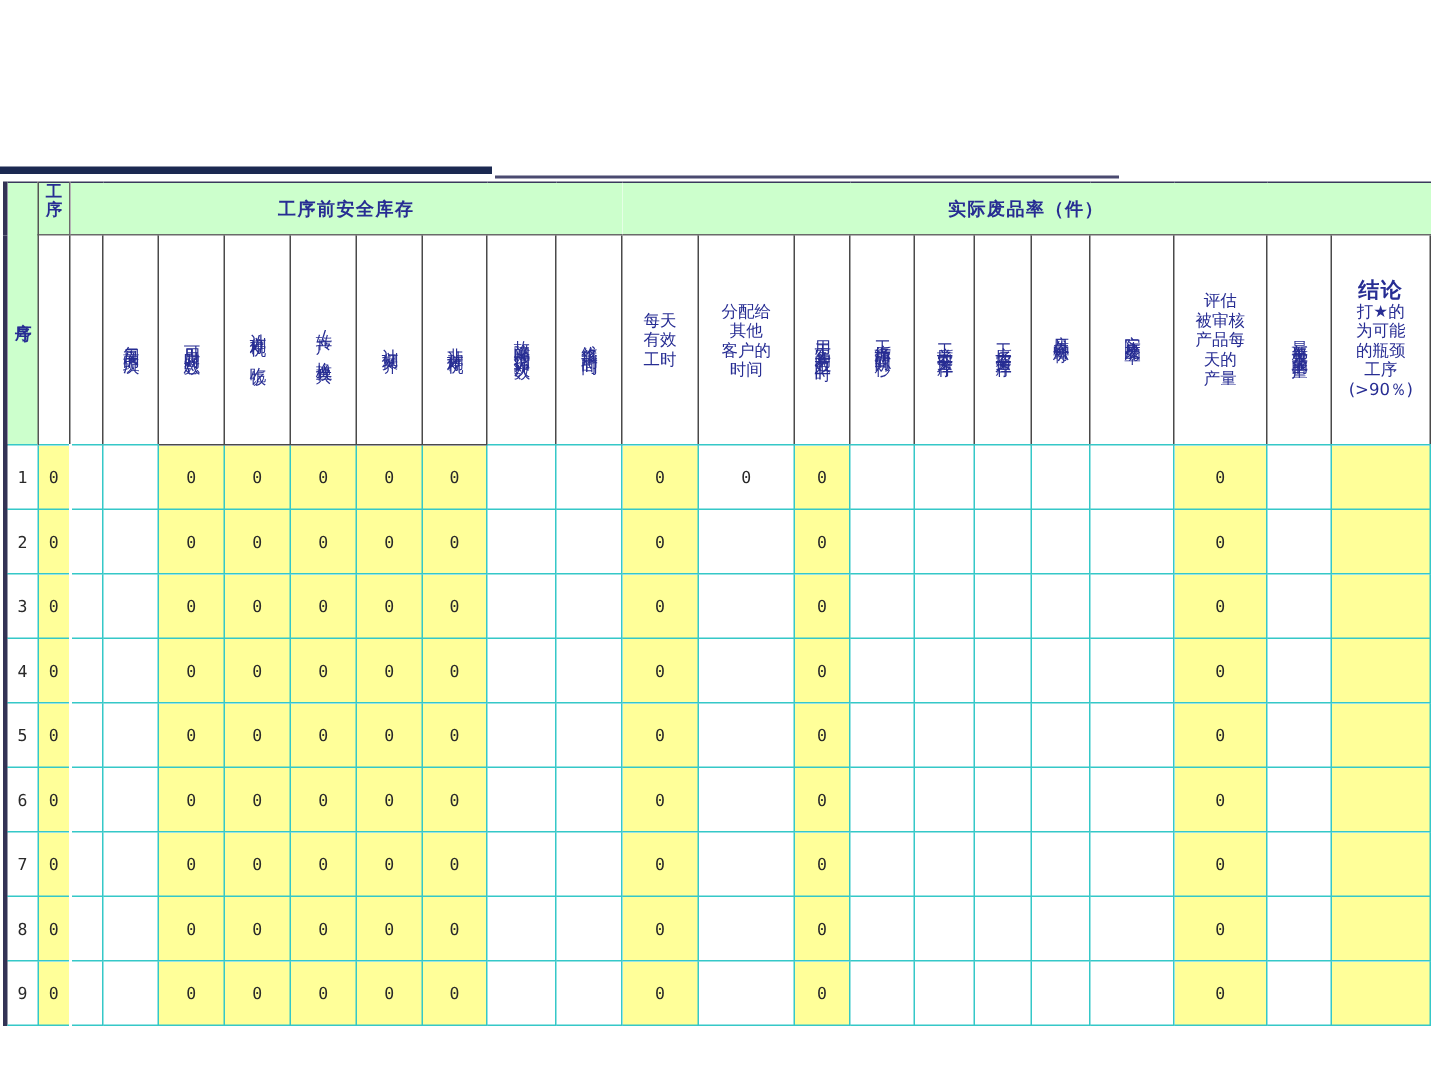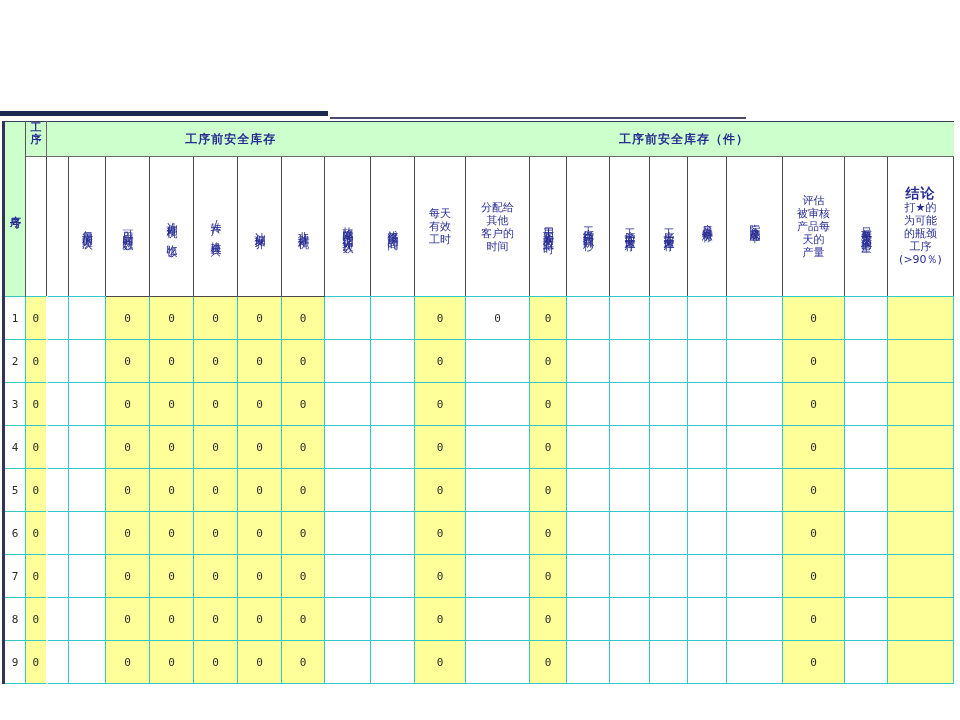--- a/index.html
+++ b/index.html
@@ -65,21 +65,21 @@
         <col style="width: 43px;">
         <col style="width: 66px;">
       </colgroup>
     <thead>
         <tr>
           <th class="corner" rowspan="2">
             <div class="vtext">序号</div>
           </th>
           <th class="band process-band">工序</th>
           <th class="band" colspan="9">工序前安全库存</th>
-          <th class="band" colspan="11">工序前安全库存（件）</th>
+          <th class="band" colspan="11">实际废品率（件）</th>
         </tr>
         <tr>
           <th class="hdr cyanbottom">
             <div class="vtext"></div>
           </th>
           <th class="hdr cyanbottom">
             <div class="vtext"></div>
           </th>
           <th class="hdr cyanbottom">
             <div class="vtext">每周的班次</div>

